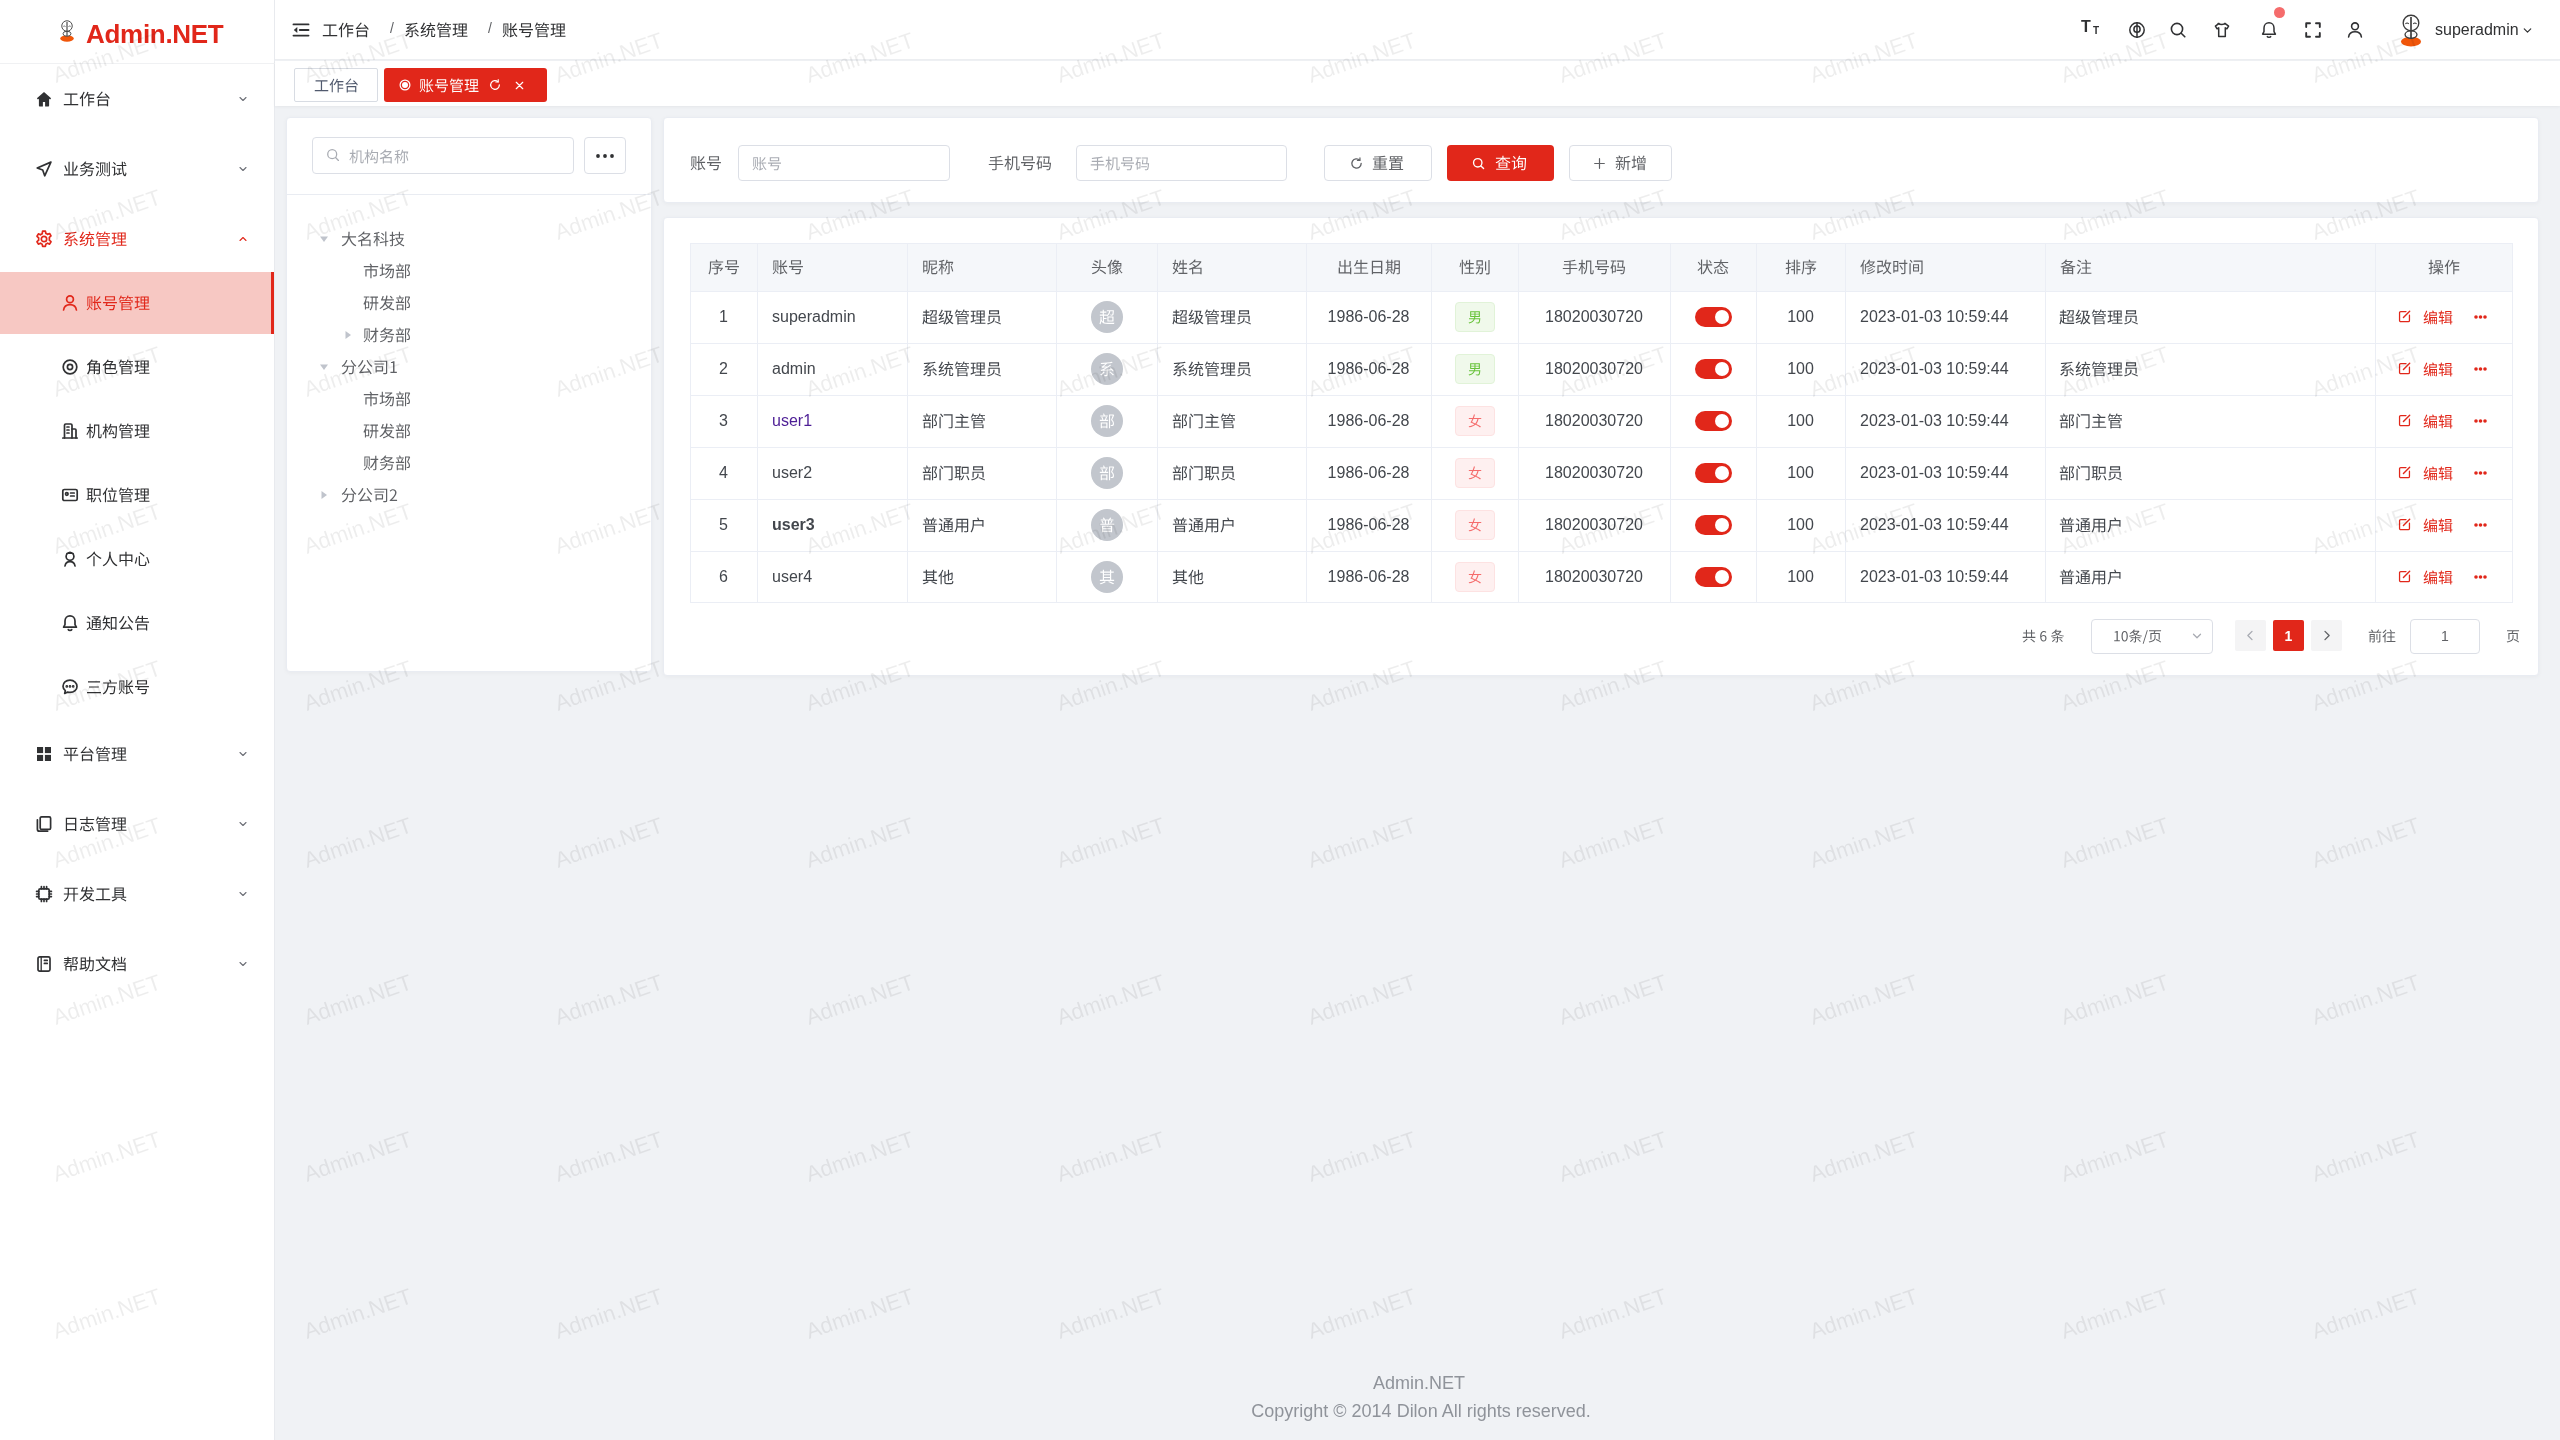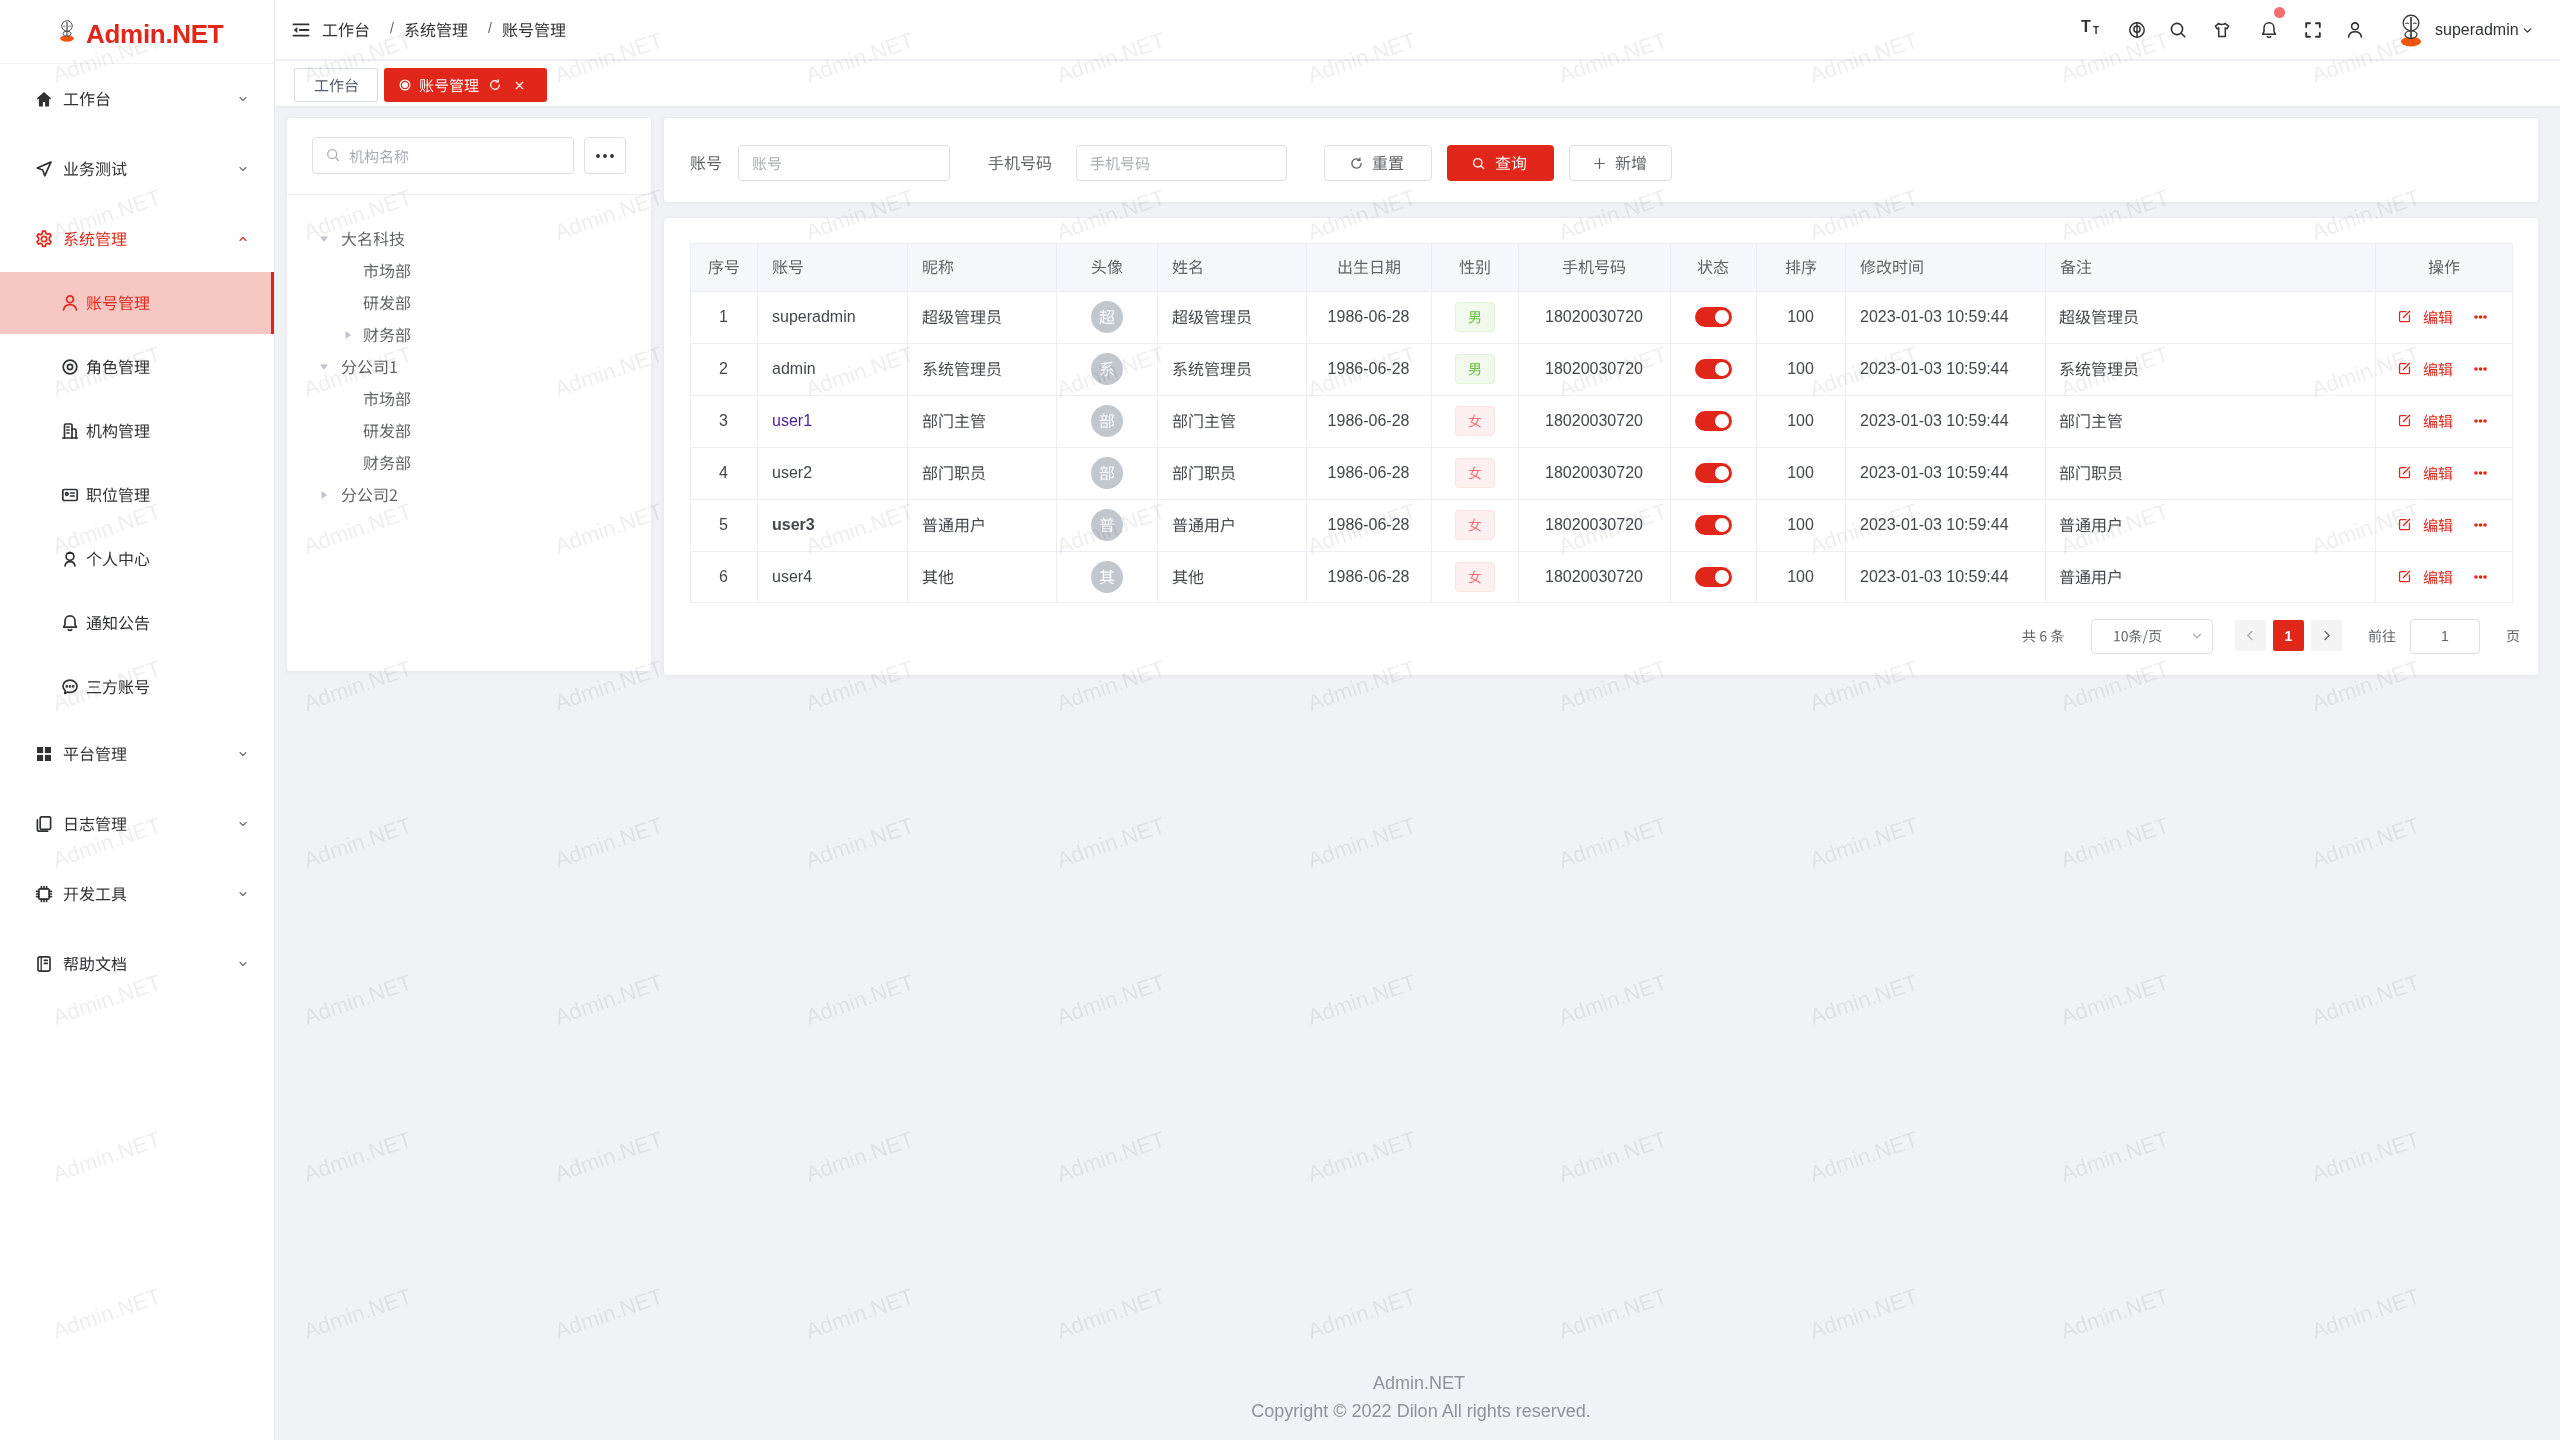--- a/index.html
+++ b/index.html
@@ -676,21 +676,21 @@
   </svg>
 <svg class="zh " style="left:2368.0px;top:629.0px;width:28.0px;height:14px;color:#606266;" viewBox="0 0 2000 1000">
     <use href="#gqw"></use>
   </svg>
 <div class="inp" style="left:2410px;top:619px;width:70px;height:35px"></div>
 <div class="tx " style="left:2445px;top:625.5px;transform:translateX(-50%);font-size:14px;color:#606266;font-weight:400;line-height:21.0px;">1</div>
 <svg class="zh " style="left:2506.0px;top:629.0px;width:14.0px;height:14px;color:#606266;" viewBox="0 0 1000 1000">
     <use href="#gye"></use>
   </svg>
 <div class="tx " style="left:1419px;top:1370.0px;transform:translateX(-50%);font-size:18px;color:#8f939a;font-weight:400;line-height:27.0px;">Admin.NET</div>
-<div class="tx " style="left:1421px;top:1397.5px;transform:translateX(-50%);font-size:18px;color:#8f939a;font-weight:400;line-height:27.0px;">Copyright © 2022 Dilon All rights reserved.</div>
+<div class="tx " style="left:1421px;top:1397.5px;transform:translateX(-50%);font-size:18px;color:#8f939a;font-weight:400;line-height:27.0px;">Copyright © 2014 Dilon All rights reserved.</div>
 <svg class="abs" style="left:0;top:0;width:2560px;height:1440px;pointer-events:none;z-index:99" viewBox="0 0 2560 1440">
     <text x="-195" y="-74" transform="rotate(-19 -195 -74)" font-family="Liberation Sans" font-size="22" fill="#000" fill-opacity="0.07">Admin.NET</text>
     <text x="56" y="-74" transform="rotate(-19 56 -74)" font-family="Liberation Sans" font-size="22" fill="#000" fill-opacity="0.07">Admin.NET</text>
     <text x="307" y="-74" transform="rotate(-19 307 -74)" font-family="Liberation Sans" font-size="22" fill="#000" fill-opacity="0.07">Admin.NET</text>
     <text x="558" y="-74" transform="rotate(-19 558 -74)" font-family="Liberation Sans" font-size="22" fill="#000" fill-opacity="0.07">Admin.NET</text>
     <text x="809" y="-74" transform="rotate(-19 809 -74)" font-family="Liberation Sans" font-size="22" fill="#000" fill-opacity="0.07">Admin.NET</text>
     <text x="1060" y="-74" transform="rotate(-19 1060 -74)" font-family="Liberation Sans" font-size="22" fill="#000" fill-opacity="0.07">Admin.NET</text>
     <text x="1311" y="-74" transform="rotate(-19 1311 -74)" font-family="Liberation Sans" font-size="22" fill="#000" fill-opacity="0.07">Admin.NET</text>
     <text x="1562" y="-74" transform="rotate(-19 1562 -74)" font-family="Liberation Sans" font-size="22" fill="#000" fill-opacity="0.07">Admin.NET</text>
     <text x="1813" y="-74" transform="rotate(-19 1813 -74)" font-family="Liberation Sans" font-size="22" fill="#000" fill-opacity="0.07">Admin.NET</text>

